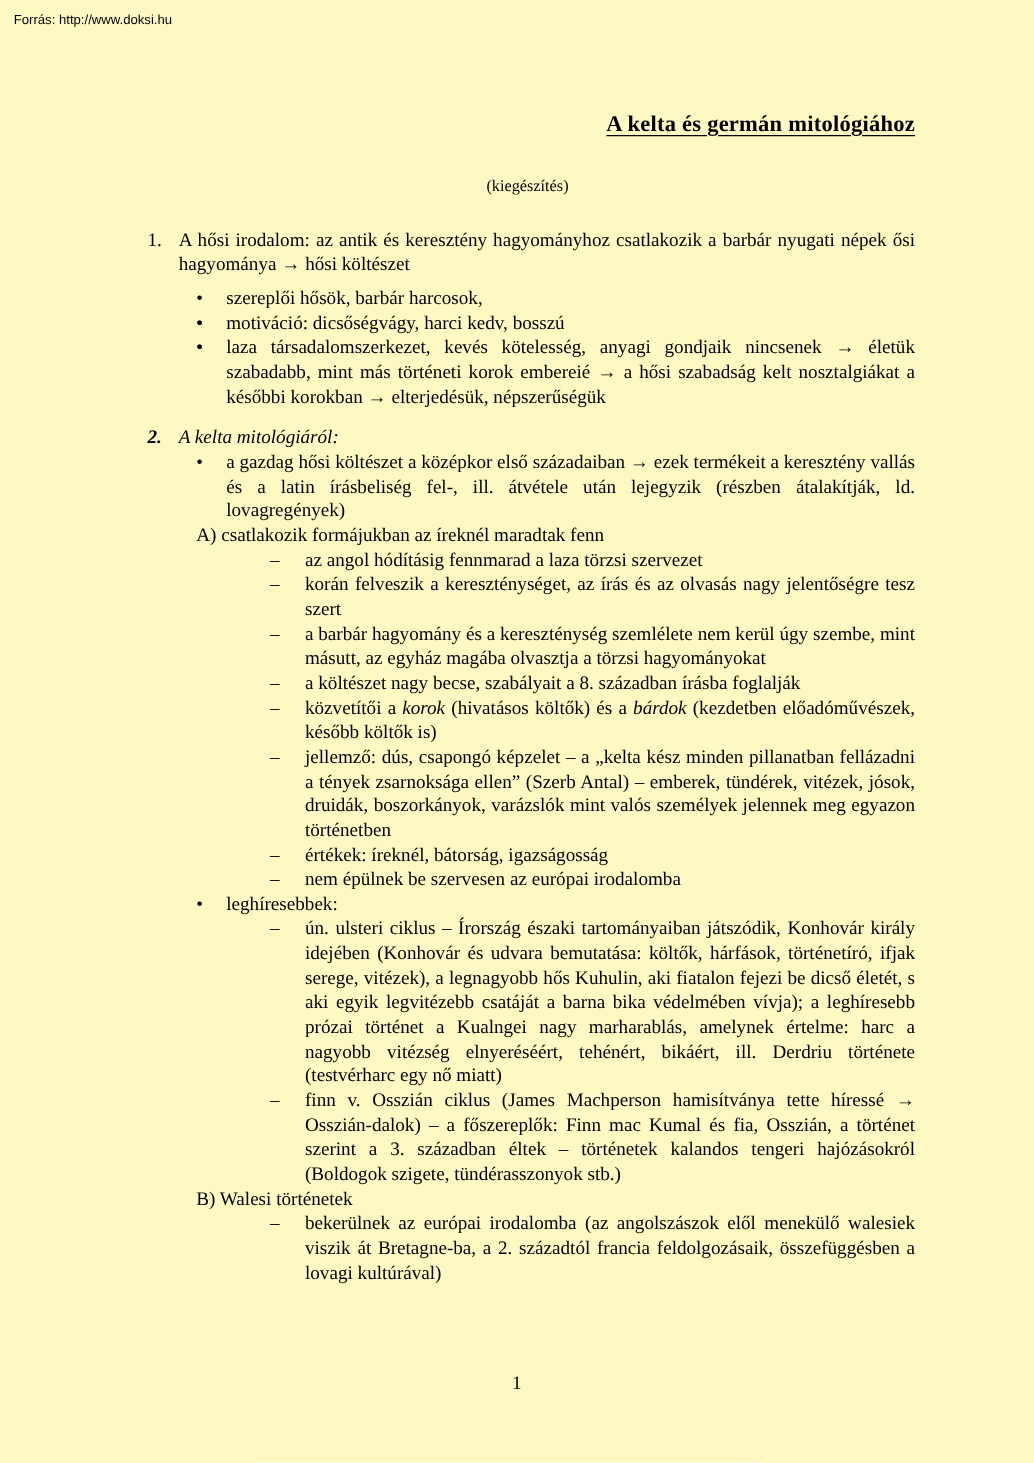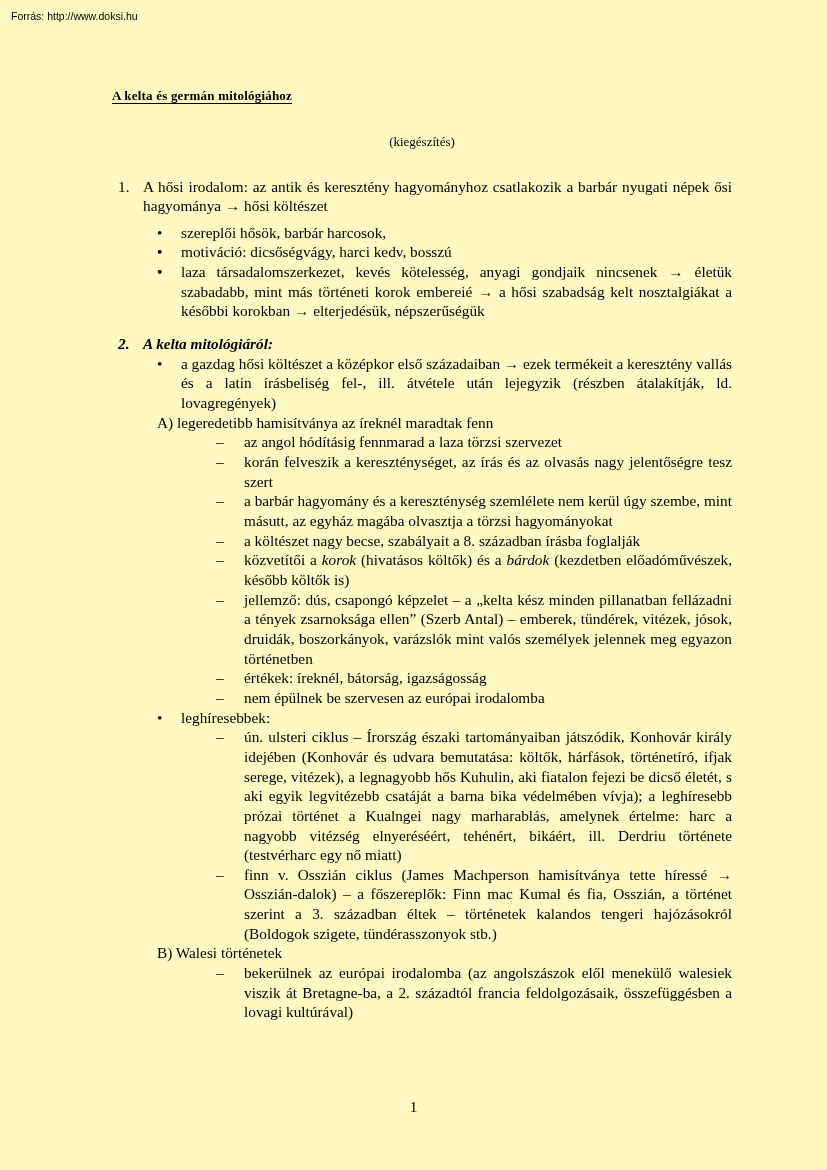--- a/index.html
+++ b/index.html
@@ -36,23 +36,23 @@
 
   
   .content {
     position: absolute;
     left: 112px;
     top: 88px;
     width: 620px;
   }
 
   .doc-title {
-    text-align: left;
+    text-align: right;
     font-weight: bold;
-    font-size: 13px;
+    font-size: 18px;
     letter-spacing: 0.2px;
     text-decoration: underline;
     text-underline-offset: 3px;
     margin: 0 0 30px 0;
     line-height: 1.25;
   }
   .doc-subtitle {
     text-align: center;
     font-size: 13px;
     margin: 0 0 26px 0;
@@ -118,21 +118,21 @@
   .letterhead {
     padding-left: 45px;
     margin: 0;
     font-size: 15.3px;
     line-height: 1.285;
     text-align: left;
   }
 
   b, .b { font-weight: normal; }
   i, .i { font-style: italic; }
-  .bi { font-weight: bold; font-style: italic; }
+  .bi { font-weight: normal; font-style: italic; }
 
   .page-number {
     position: absolute;
     left: 0;
     right: 0;
     top: 1098px;
     text-align: center;
     font-size: 15.3px;
     line-height: 1.2;
   }
@@ -175,21 +175,21 @@
 
     <div class="numitem para bolditalic">
       <span class="marker">2.</span><span class="bi">A kelta mitológiáról:</span>
     </div>
 
     <div class="bullet para">
       <span class="marker">•</span><span>a gazdag hősi költészet a középkor első századaiban → ezek termékeit a keresztény vallás és a latin írásbeliség  fel-, ill. átvétele után lejegyzik (részben átalakítják, ld. lovagregények)</span>
     </div>
 
     <div class="letterhead para">
-      <span>A) </span><span>legeredetibb hamisítványa az </span><b>íreknél</b><span> maradtak fenn</span>
+      <span>A) </span><span>csatlakozik formájukban az </span><b>íreknél</b><span> maradtak fenn</span>
     </div>
 
     <div class="dash para">
       <span class="marker">–</span><span>az angol hódításig fennmarad a laza törzsi szervezet</span>
     </div>
     <div class="dash para">
       <span class="marker">–</span><span>korán felveszik a kereszténységet, az írás és az olvasás nagy jelentőségre tesz szert</span>
     </div>
     <div class="dash para">
       <span class="marker">–</span><span>a barbár hagyomány és a kereszténység szemlélete nem kerül úgy szembe, mint másutt, az egyház magába olvasztja a törzsi hagyományokat</span>

